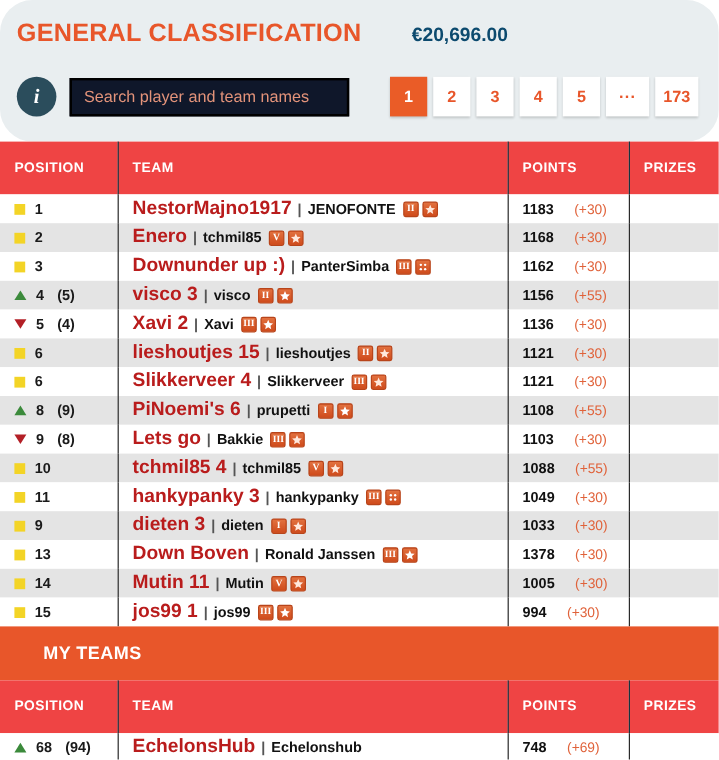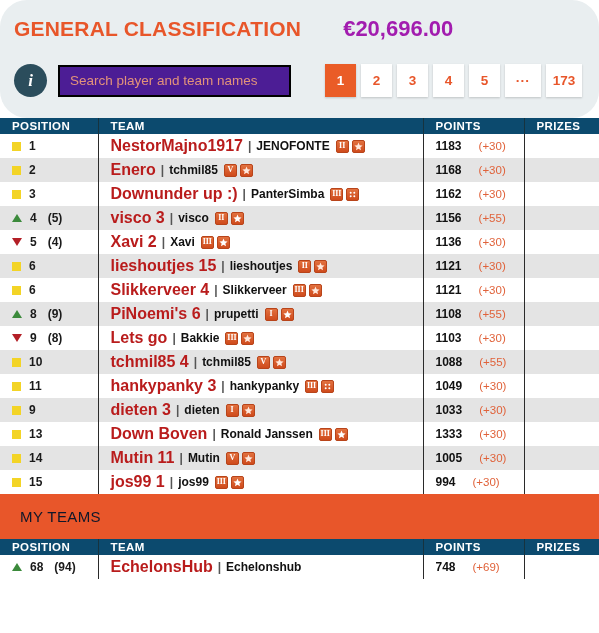--- a/index.html
+++ b/index.html
@@ -36,22 +36,22 @@
     display: flex;
     align-items: baseline;
     white-space: nowrap;
   }
   .prize-label {
     color: #1d2d35;
     font-size: 19px;
     font-weight: bold;
   }
   .prize-amount {
-    color: #a21caf;
-    font-size: 22px;
+    color: #0c4a6e;
+    font-size: 16px;
     font-weight: bold;
     margin-left: 8px;
   }
 
   .controls-row {
     display: flex;
     align-items: center;
     margin-top: 12px;
   }
   .info-icon {
@@ -66,21 +66,21 @@
     font-weight: bold;
     font-style: italic;
     flex: 0 0 auto;
     font-family: "Liberation Serif", serif;
   }
   .search-box {
     margin-left: 11px;
     width: 233px;
     height: 32px;
     border: 2px solid #000;
-    background: #4c1d95;
+    background: #0f172a;
     padding: 0 10px;
     font-size: 13.5px;
     color: #e8825c;
     font-family: "Liberation Sans", sans-serif;
     outline: none;
   }
   .search-box::placeholder { color: #e3937a; opacity: 1; }
 
   .pagination {
     margin-left: 34px;
@@ -103,27 +103,27 @@
   .pg.wide { width: 36px; }
   .pg.dots { color: #e8562a; letter-spacing: 1px; padding-bottom: 6px; }
 
   
   table.lb {
     width: 100%;
     border-collapse: collapse;
     table-layout: fixed;
   }
   table.lb th {
-    background: #0c4a6e;
+    background: #ef4444;
     color: #fff;
     font-size: 11.5px;
     font-weight: bold;
     letter-spacing: 0.4px;
     text-align: left;
-    height: 16px;
+    height: 44px;
     padding: 0 0 0 12px;
     border-right: 1px solid #16333f;
   }
   table.lb th:last-child { border-right: none; }
   table.lb td {
     height: 24px;
     font-size: 12px;
     padding: 0 0 0 12px;
     border-right: 1px solid #2a2a2a;
     vertical-align: middle;
@@ -181,28 +181,28 @@
   .badge.star svg { width: 9px; height: 9px; display: block; }
 
   
   .ptscell { white-space: nowrap; }
   .ptsval { font-weight: bold; font-size: 12px; color: #111; }
   .ptsdelta { color: #e0623a; font-size: 11.5px; margin-left: 17px; }
 
   
   .myteams-banner {
     background: #e8562a;
-    color: #0f172a;
+    color: #ffffff;
     font-size: 15px;
-    font-weight: normal;
+    font-weight: bold;
     letter-spacing: 0.4px;
     height: 45px;
     display: flex;
     align-items: center;
-    padding-left: 20px;
+    padding-left: 36px;
   }
 </style>
 </head>
 <body>
 
 <div class="page">
 
   <div class="top-panel">
     <div class="title-row">
       <div class="gc-title">GENERAL CLASSIFICATION</div>
@@ -567,21 +567,21 @@
               <span class="badges">
                 <span class="badge">III</span>
                 <span class="badge star">
                   <svg viewBox="0 0 10 10">
                     <polygon points="5,0.6 6.3,3.6 9.5,3.9 7.1,6 7.8,9.2 5,7.5 2.2,9.2 2.9,6 0.5,3.9 3.7,3.6" fill="#ffffff"></polygon>
                   </svg>
                 </span>
               </span>
             </div>
           </td>
-          <td><span class="ptscell"><span class="ptsval">1333</span><span class="ptsdelta">(+30)</span></span></td>
+          <td><span class="ptscell"><span class="ptsval">1378</span><span class="ptsdelta">(+30)</span></span></td>
           <td></td>
         </tr>
         <tr class="even">
           <td>
             <div class="poscell">
               <span class="marker same"></span>
               <span class="posnum">14</span>
             </div>
           </td>
           <td>

